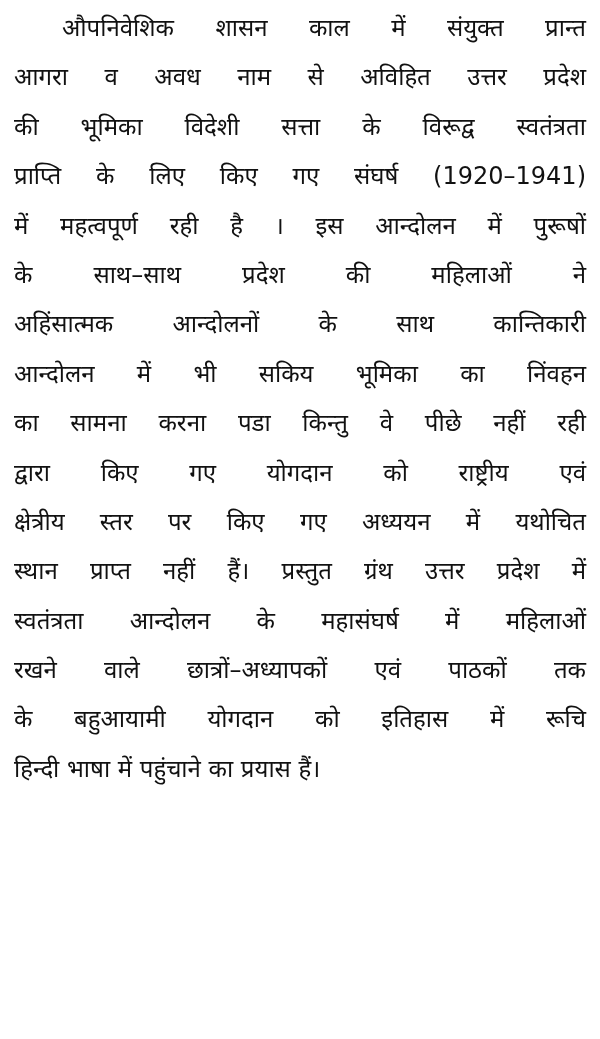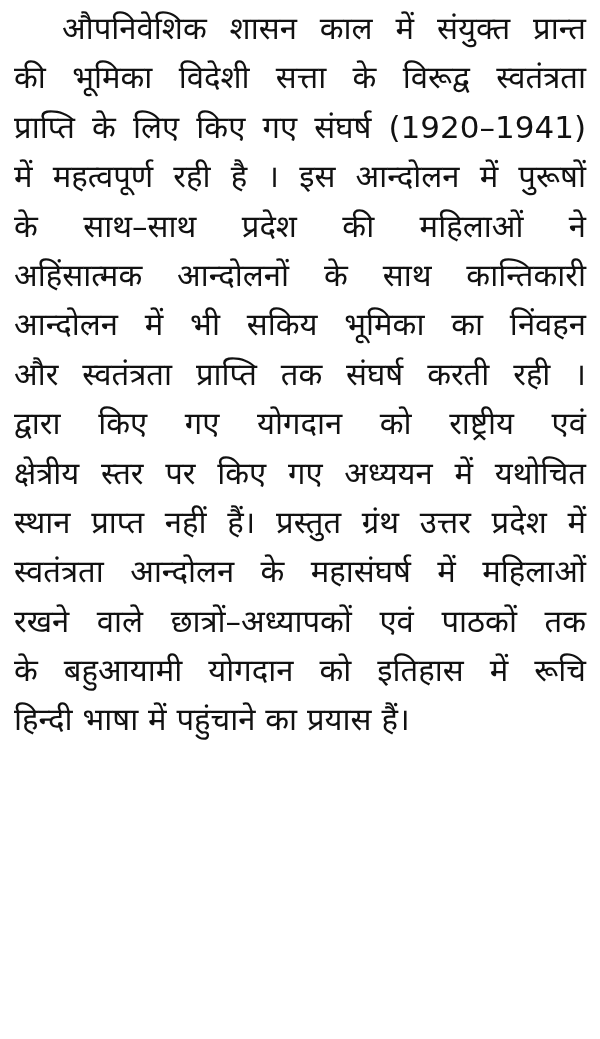--- a/index.html
+++ b/index.html
@@ -26,46 +26,47 @@
     .paragraph {
       position: absolute;
       left: 14px;
       top: 4px;
       width: 572px;
     }
     .line {
       display: block;
       height: 49.4px;
       line-height: 49.4px;
-      font-size: 31px;
+      font-size: 24px;
       white-space: nowrap;
       text-align: justify;
       text-align-last: justify;
       letter-spacing: 0;
     }
     .line.first {
       text-indent: 48px;
     }
     .line.last {
       text-align-last: left;
     }
   </style>
 </head>
 <body>
 
 <div class="page">
   <div class="paragraph">
     <span class="line first">औपनिवेशिक शासन काल में संयुक्त प्रान्त</span>
+    <span class="line">आगरा व अवध नाम से अविहित उत्तर प्रदेश</span>
     <span class="line">की भूमिका विदेशी सत्ता के विरूद्व स्वतंत्रता</span>
     <span class="line">प्राप्ति के लिए किए गए संघर्ष (1920–1941)</span>
     <span class="line">में महत्वपूर्ण रही है । इस आन्दोलन में पुरूषों</span>
     <span class="line">के साथ–साथ प्रदेश की महिलाओं ने</span>
     <span class="line">अहिंसात्मक आन्दोलनों के साथ कान्तिकारी</span>
     <span class="line">आन्दोलन में भी सकिय भूमिका का निंवहन</span>
-    <span class="line">और स्वतंत्रता प्राप्ति तक संघर्ष करती रही ।</span>
+    <span class="line">का सामना करना पडा किन्तु वे पीछे नहीं रही</span>
     <span class="line">द्वारा किए गए योगदान को राष्ट्रीय एवं</span>
     <span class="line">क्षेत्रीय स्तर पर किए गए अध्ययन में यथोचित</span>
     <span class="line">स्थान प्राप्त नहीं हैं। प्रस्तुत ग्रंथ उत्तर प्रदेश में</span>
     <span class="line">स्वतंत्रता आन्दोलन के महासंघर्ष में महिलाओं</span>
     <span class="line">रखने वाले छात्रों–अध्यापकों एवं पाठकों तक</span>
     <span class="line">के बहुआयामी योगदान को इतिहास में रूचि</span>
     <span class="line last">हिन्दी भाषा में पहुंचाने का प्रयास हैं।</span>
   </div>
 </div>
 

